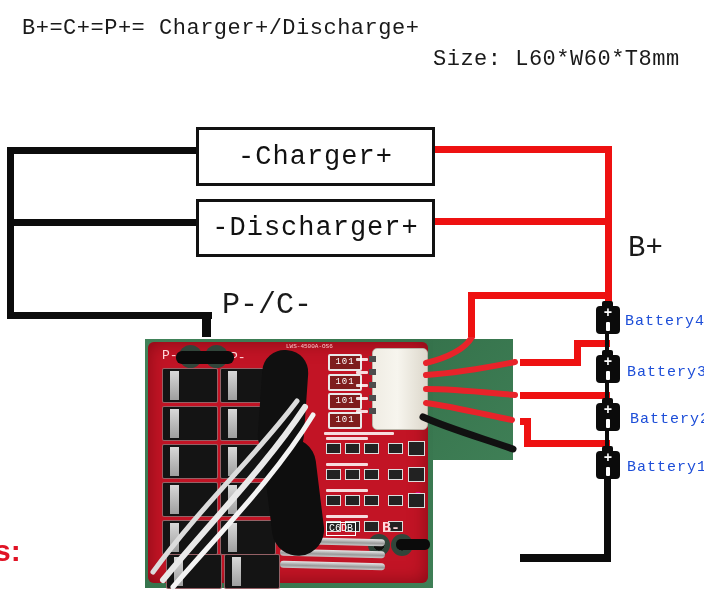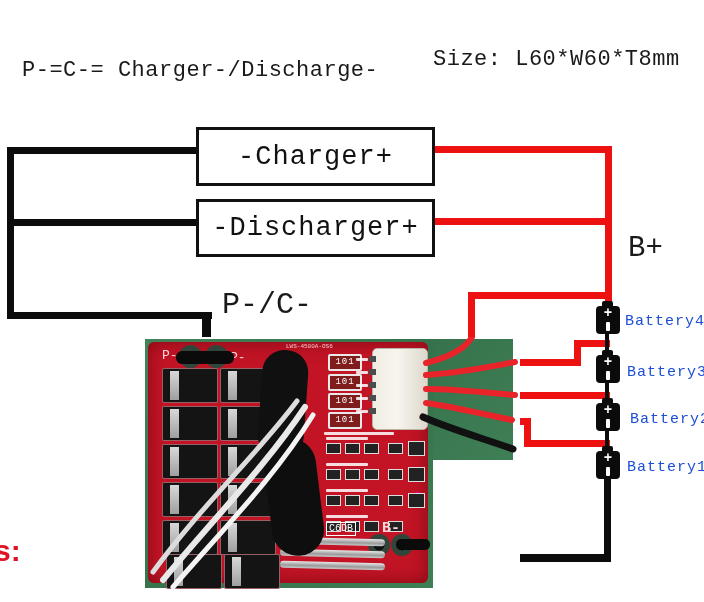--- a/index.html
+++ b/index.html
@@ -35,21 +35,21 @@
   .shunt{position:absolute;width:105px;height:7px;border-radius:4px;
          background:linear-gradient(#e8e8e8,#9a9a9a 60%,#c9c9c9);transform:rotate(1.5deg);}
   .silk{position:absolute;color:#ffd7da;}
   .hole{position:absolute;width:10px;height:10px;border-radius:50%;background:radial-gradient(circle,#5c0d16 0 45%,#e0a 46%);opacity:.85;}
 </style>
 </head>
 <body>
 
 <div id="stage">
 
-  <div class="abs txt" style="left:22px;top:58px;font-size:22px;letter-spacing:.5px;">P-=C-= Charger-/Discharge-</div>
+  <div class="abs txt" style="left:22px;top:16px;font-size:22px;letter-spacing:.5px;">B+=C+=P+= Charger+/Discharge+</div>
   <div class="abs txt" style="left:433px;top:47px;font-size:22px;letter-spacing:.5px;">Size: L60*W60*T8mm</div>
 
   <div class="wire wire-black" style="left:7px;top:147px;width:7px;height:172px;"></div>
   <div class="wire wire-black" style="left:7px;top:147px;width:190px;height:7px;"></div>
   <div class="wire wire-black" style="left:7px;top:219px;width:190px;height:7px;"></div>
   <div class="wire wire-black" style="left:7px;top:312px;width:205px;height:7px;"></div>
   <div class="wire wire-black" style="left:202px;top:312px;width:9px;height:45px;"></div>
 
   <div class="wire wire-red" style="left:429px;top:146px;width:183px;height:7px;"></div>
   <div class="wire wire-red" style="left:429px;top:218px;width:183px;height:7px;"></div>

